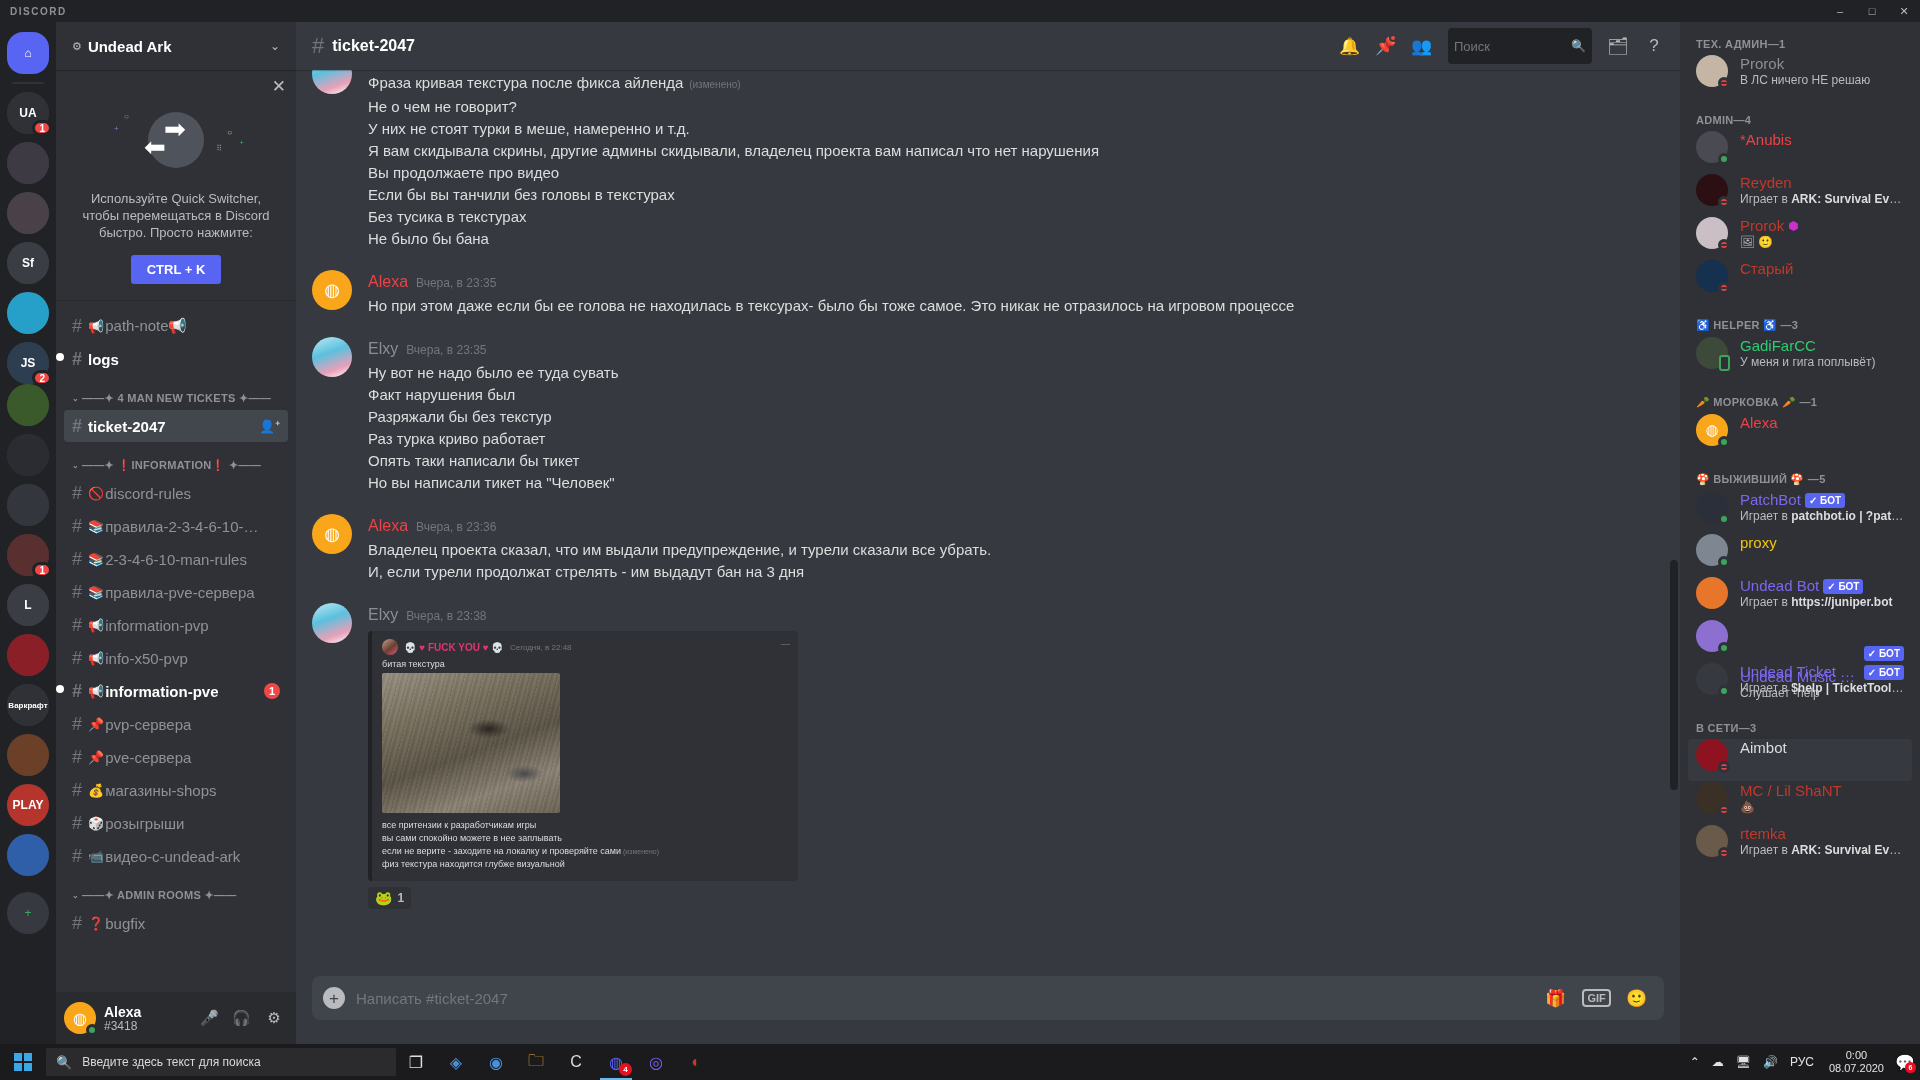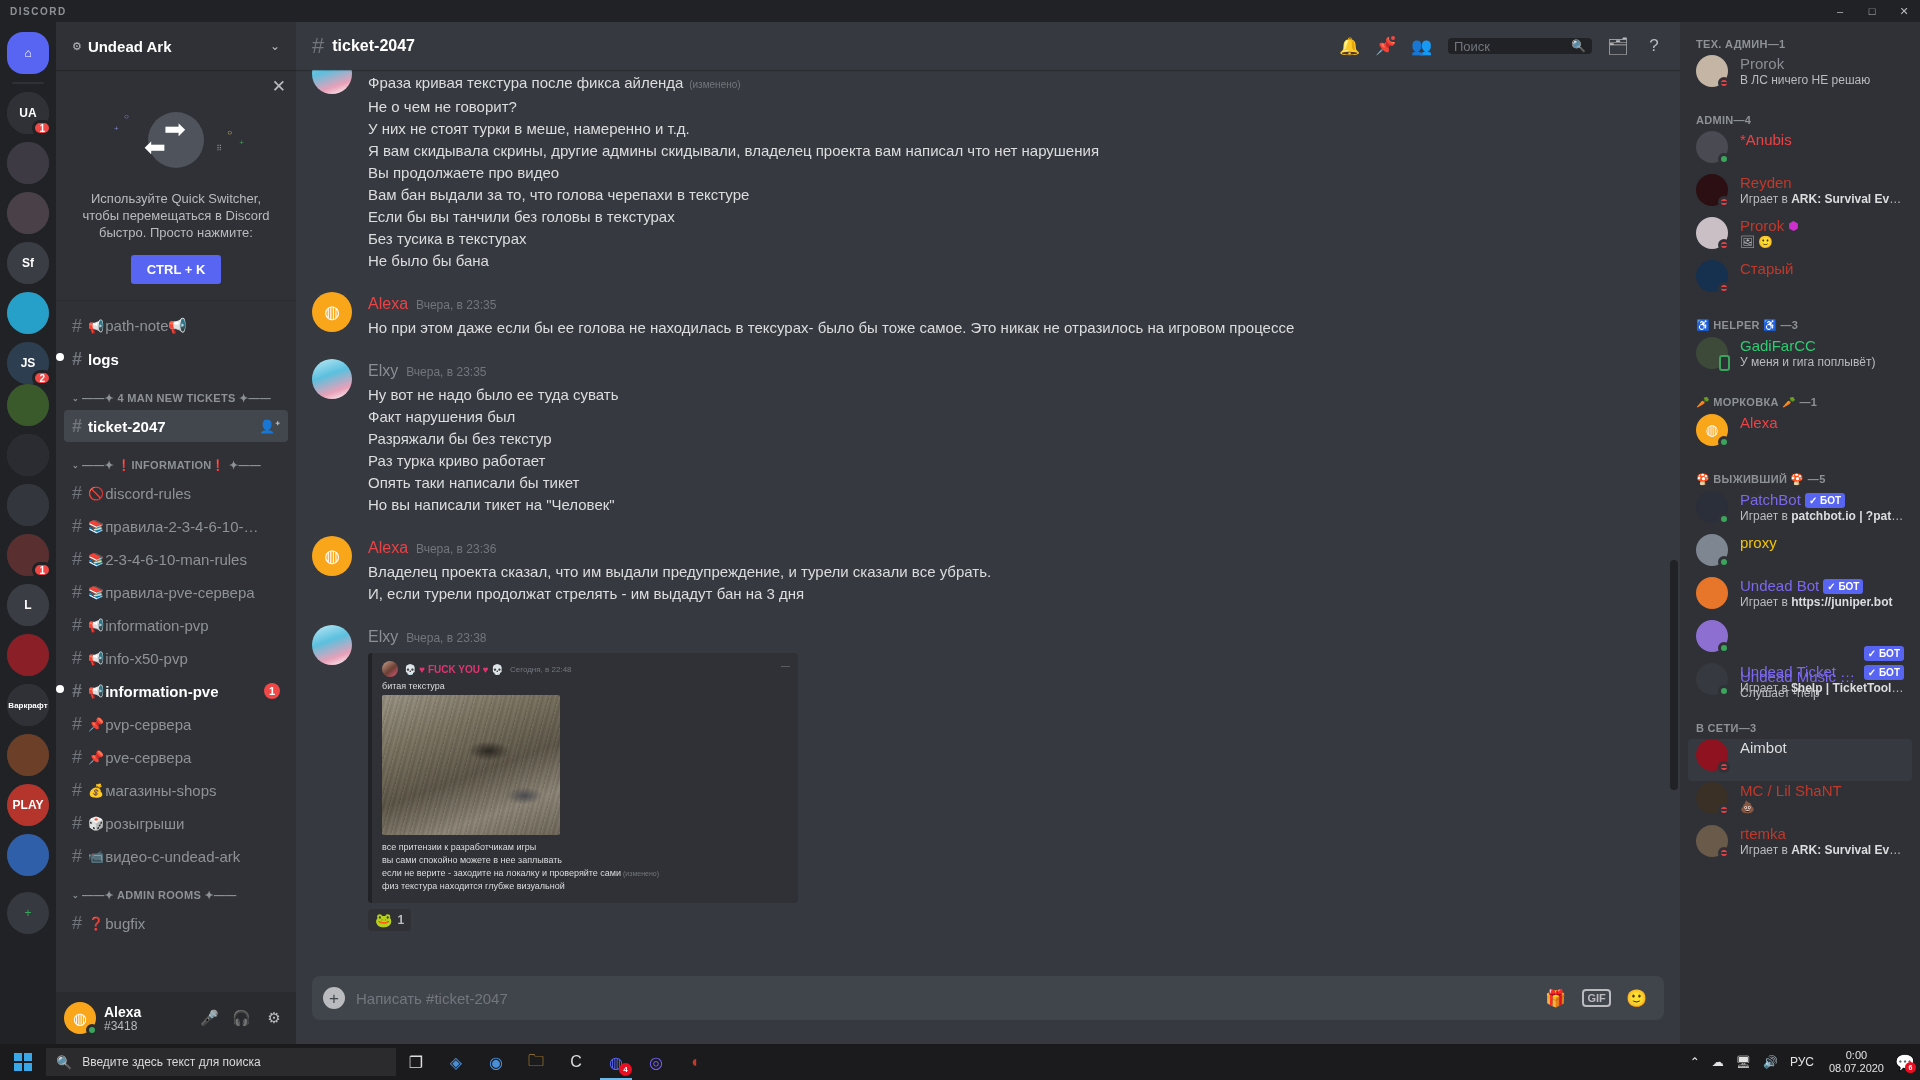--- a/index.html
+++ b/index.html
@@ -219,21 +219,21 @@
     width: 36px; height: 36px; border-radius: 4px;
     display: flex; align-items: center; justify-content: center;
     color: #b9bbbe; font-size: 17px; cursor: pointer; position: relative;
   }
   #chanheader .hicon .dot {
     position: absolute; top: 6px; right: 7px;
     width: 8px; height: 8px; border-radius: 50%;
     background: #f04747; border: 2px solid #36393f;
   }
   #searchbox {
-    width: 144px; height: 16px; background: #202225;
+    width: 144px; height: 36px; background: #202225;
     border-radius: 4px; display: flex; align-items: center;
     padding: 0 6px; margin: 0 8px; cursor: text;
   }
   #searchbox .ph { flex: 1; font-size: 13px; color: #72767d; }
   #searchbox .sicon { color: #72767d; font-size: 12px; }
 
   
   #msgwrap { flex: 1; display: flex; min-height: 0; }
   #messages {
     flex: 1; overflow: hidden; position: relative;
@@ -697,21 +697,20 @@
     <div id="msgwrap">
       <div id="messages">
         <div id="msg-container">
             <div class="msg">
               <div class="avatar" style="background-image: linear-gradient(160deg, rgb(191, 233, 245) 0%, rgb(91, 192, 222) 40%, rgb(232, 160, 184) 75%, rgb(255, 255, 255) 100%); top: -16px;"></div>
               <div class="line">Фраза кривая текстура после фикса айленда<span class="edited"> (изменено)</span></div>
               <div class="line">Не о чем не говорит?</div>
               <div class="line">У них не стоят турки в меше, намеренно  и т.д.</div>
               <div class="line">Я вам скидывала скрины, другие админы скидывали, владелец проекта вам написал что нет нарушения</div>
               <div class="line">Вы продолжаете про видео</div>
-              <div class="line">Вам бан выдали за то, что голова черепахи в текстуре</div>
               <div class="line">Если бы вы танчили без головы в текстурах</div>
               <div class="line">Без тусика в текстурах</div>
               <div class="line">Не было бы бана</div>
             </div>
             <div class="msg grouped">
               <div class="avatar" style="background: rgb(250, 166, 26);">◍</div>
               <div class="mhead"><span class="author" style="color: rgb(237, 66, 69);">Alexa</span><span class="ts">Вчера, в 23:35</span></div>
               <div class="line">Но при этом даже если бы ее голова не находилась в тексурах- было бы тоже самое. Это никак не отразилось на игровом процессе</div>
             </div>
             <div class="msg grouped">

